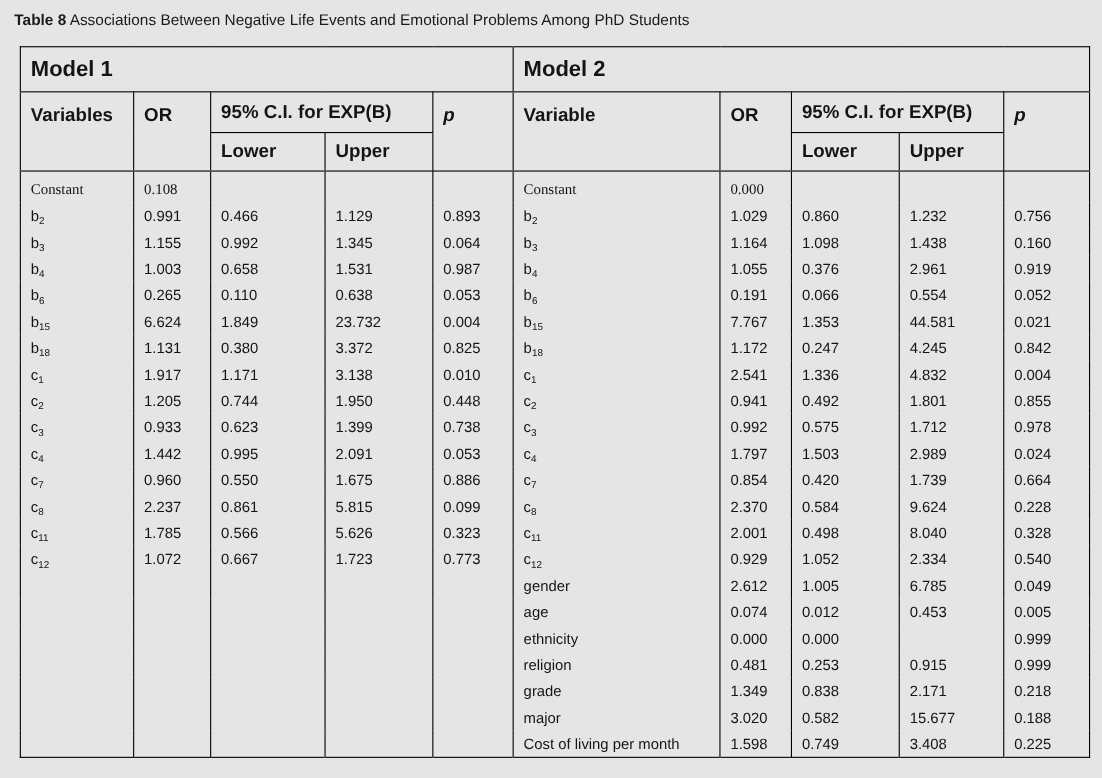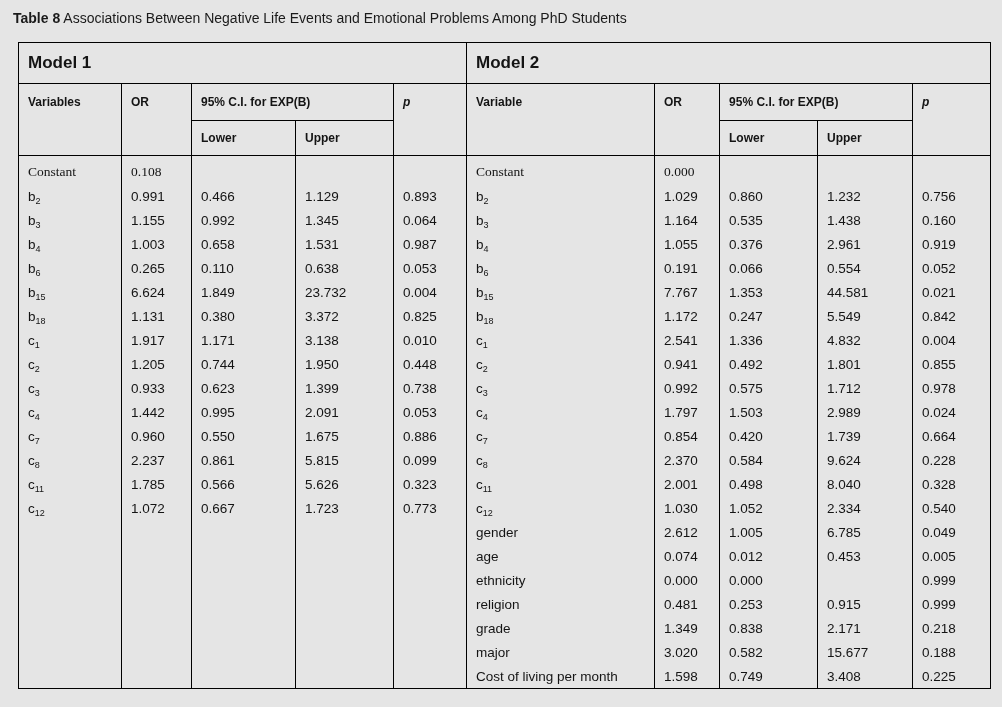--- a/index.html
+++ b/index.html
@@ -35,24 +35,24 @@
     border: 1.5px solid #000000;
     font-size: 13.5px;
     color: #141414;
   }
   th, td {
     padding: 0 4px 0 9px;
     text-align: left;
     overflow: hidden;
     white-space: nowrap;
   }
-  thead th { font-weight: bold; font-size: 12px; }
+  thead th { font-weight: bold; font-size: 17px; }
   tr.model-row th {
     height: 40px;
-    font-size: 17px;
+    font-size: 20px;
     vertical-align: middle;
     border-bottom: 1.5px solid #000000;
   }
   tr.colhead-row th {
     height: 36px;
     vertical-align: middle;
   }
   tr.colhead-row th[rowspan] {
     vertical-align: top;
     padding-top: 11px;
@@ -153,21 +153,21 @@
           <td>0.756</td>
         </tr>
         <tr>
           <td>b<sub>3</sub></td>
           <td>1.155</td>
           <td>0.992</td>
           <td>1.345</td>
           <td>0.064</td>
           <td>b<sub>3</sub></td>
           <td>1.164</td>
-          <td>0.535</td>
+          <td>1.098</td>
           <td>1.438</td>
           <td>0.160</td>
         </tr>
         <tr>
           <td>b<sub>4</sub></td>
           <td>1.003</td>
           <td>0.658</td>
           <td>1.531</td>
           <td>0.987</td>
           <td>b<sub>4</sub></td>
@@ -202,21 +202,21 @@
         </tr>
         <tr>
           <td>b<sub>18</sub></td>
           <td>1.131</td>
           <td>0.380</td>
           <td>3.372</td>
           <td>0.825</td>
           <td>b<sub>18</sub></td>
           <td>1.172</td>
           <td>0.247</td>
-          <td>5.549</td>
+          <td>4.245</td>
           <td>0.842</td>
         </tr>
         <tr>
           <td>c<sub>1</sub></td>
           <td>1.917</td>
           <td>1.171</td>
           <td>3.138</td>
           <td>0.010</td>
           <td>c<sub>1</sub></td>
           <td>2.541</td>
@@ -296,21 +296,21 @@
           <td>8.040</td>
           <td>0.328</td>
         </tr>
         <tr>
           <td>c<sub>12</sub></td>
           <td>1.072</td>
           <td>0.667</td>
           <td>1.723</td>
           <td>0.773</td>
           <td>c<sub>12</sub></td>
-          <td>1.030</td>
+          <td>0.929</td>
           <td>1.052</td>
           <td>2.334</td>
           <td>0.540</td>
         </tr>
         <tr>
           <td></td>
           <td></td>
           <td></td>
           <td></td>
           <td></td>

